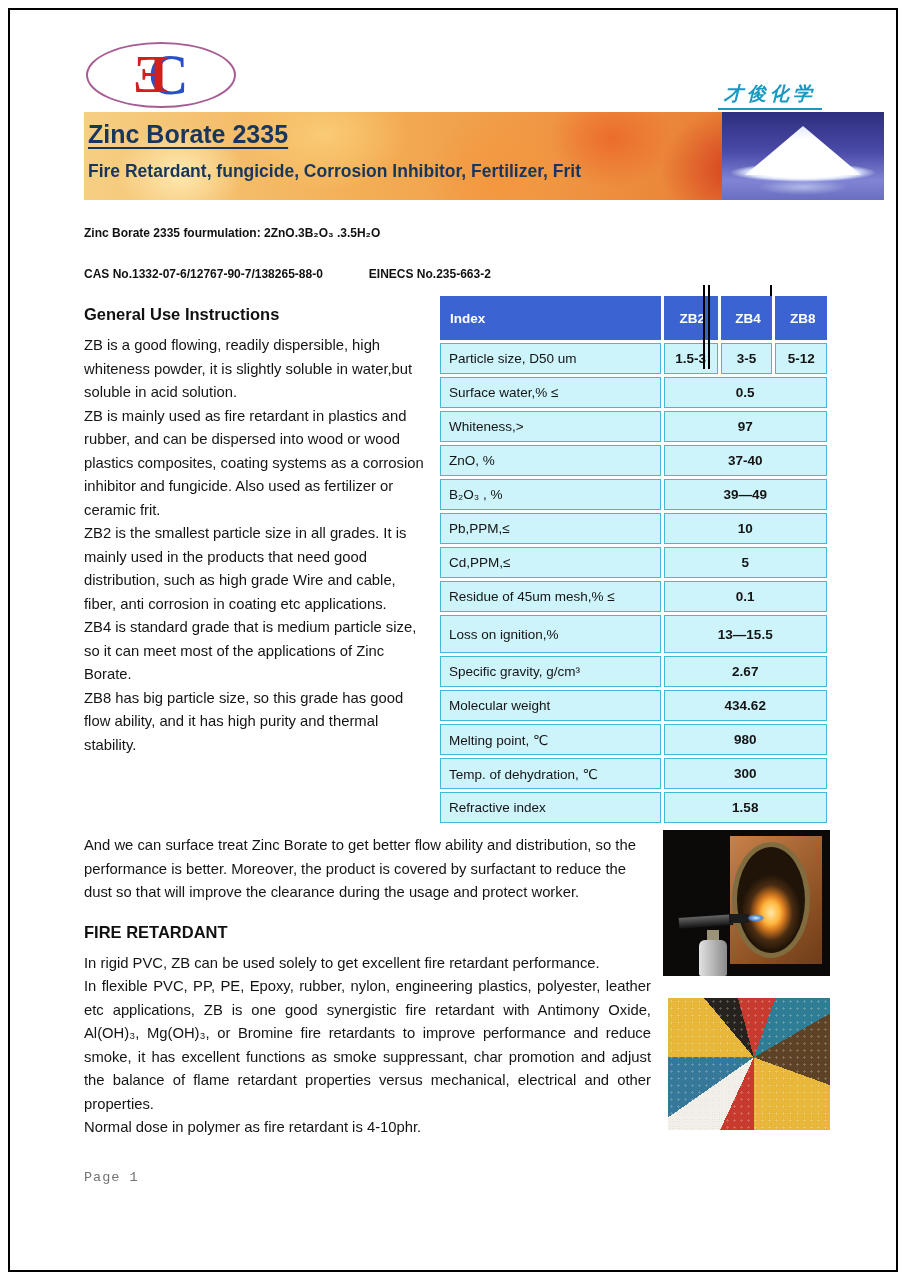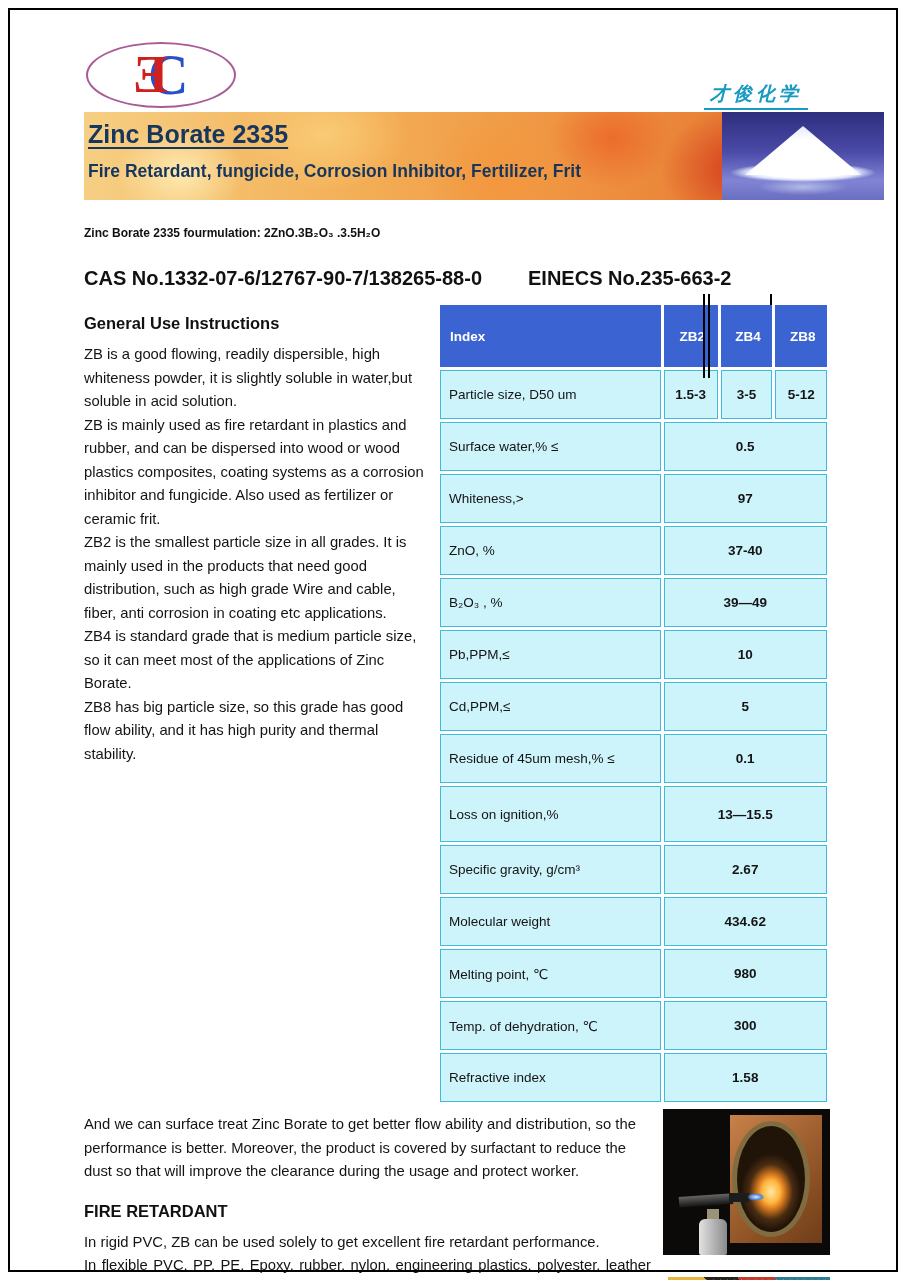--- a/index.html
+++ b/index.html
@@ -6,53 +6,53 @@
   body{font-family:"Liberation Sans","DejaVu Sans",sans-serif;color:#1a1a1a;}
   .page{position:relative;width:906px;height:1280px;background:#fff;overflow:hidden;}
   .page-border{position:absolute;inset:8px;border:2px solid #000;pointer-events:none;z-index:50;}
   .content{position:relative;margin:0 76px 0 84px;width:746px;}
 
   
   .top-area{position:relative;height:112px;}
   .logo{position:absolute;left:2px;top:42px;width:146px;height:62px;border:2px solid #a85c94;border-radius:50%;display:flex;align-items:center;justify-content:center;}
   .logo-e{font-family:"Liberation Serif","DejaVu Serif",serif;font-weight:bold;font-size:52px;color:#d01f1f;transform:scaleX(-1);line-height:1;z-index:2;}
   .logo-c{font-family:"Liberation Serif","DejaVu Serif",serif;font-weight:bold;font-size:56px;color:#2850c8;line-height:1;margin-left:-20px;z-index:1;}
-  .cn-name{position:absolute;right:22px;bottom:2px;font-size:19px;font-style:italic;font-weight:bold;color:#1899c2;border-bottom:2px solid #1899c2;padding:0 6px 1px 6px;letter-spacing:4px;}
+  .cn-name{position:absolute;right:8px;bottom:2px;font-size:19px;font-style:italic;font-weight:bold;color:#1899c2;border-bottom:2px solid #1899c2;padding:0 6px 1px 6px;letter-spacing:4px;}
 
   
   .banner{position:relative;height:88px;width:800px;overflow:hidden;
     background:
       radial-gradient(90px 70px at 12% 70%, rgba(255,236,180,.95), rgba(255,236,180,0) 70%),
       radial-gradient(120px 80px at 30% 25%, rgba(250,205,120,.9), rgba(250,205,120,0) 70%),
       radial-gradient(100px 90px at 52% 75%, rgba(244,150,60,.85), rgba(244,150,60,0) 72%),
       radial-gradient(90px 70px at 66% 30%, rgba(235,100,40,.8), rgba(235,100,40,0) 70%),
       radial-gradient(110px 85px at 82% 65%, rgba(210,50,25,.85), rgba(210,50,25,0) 72%),
       radial-gradient(70px 60px at 92% 20%, rgba(190,35,20,.9), rgba(190,35,20,0) 75%),
       linear-gradient(90deg,#f6cf84 0%,#f3ae55 35%,#ee8f3e 65%,#df6b2a 100%);}
   .banner-title{padding:8px 0 0 4px;font-size:25px;font-weight:bold;color:#17365d;text-decoration:underline;text-underline-offset:4px;}
   .banner-subtitle{padding:12px 0 0 4px;font-size:17.5px;font-weight:bold;color:#17365d;}
   .powder-img{position:absolute;top:0;right:0;width:162px;height:88px;background:linear-gradient(180deg,#2e2e7e 0%,#4a4aa8 45%,#8184d4 78%,#6a6ec0 100%);}
   .pile{position:absolute;left:14%;right:14%;top:16%;height:56%;clip-path:polygon(50% 0%,100% 100%,0% 100%);background:radial-gradient(70% 120% at 50% 100%, #ffffff 0 60%, #e8ecff 80%, rgba(255,255,255,.4) 100%);}
   .pile-base{position:absolute;left:5%;right:5%;top:58%;height:22%;border-radius:50%;background:radial-gradient(closest-side,#ffffff 0 55%, #dfe6fb 75%, rgba(255,255,255,0) 100%);}
   .pile-reflect{position:absolute;left:22%;right:22%;top:76%;height:18%;border-radius:50%;background:radial-gradient(closest-side, rgba(225,238,255,.55), rgba(225,238,255,0));}
 
   .formula{margin-top:26px;font-size:12px;font-weight:bold;color:#111;}
-  .cas-line{margin-top:27px;font-size:20px;font-weight:bold;color:#111;display:flex;}
+  .cas-line{margin-top:27px;font-size:12px;font-weight:bold;color:#111;display:flex;}
   .cas-line .einecs{margin-left:46px;}
 
   h3{font-size:16.5px;font-weight:bold;color:#111;margin:0 0 10px 0;}
   p{margin:0;font-size:14.8px;line-height:23.5px;color:#141414;}
   .just{text-align:justify;}
 
   
   .section-gu{margin-top:24px;}
   .section-gu::after, .section-fr::after{content:"";display:block;clear:both;}
   .table-float{position:relative;float:right;width:393px;margin:-12px 0 8px 12px;}
   table.spec{border-collapse:separate;border-spacing:3px;background:#fff;width:393px;}
-  table.spec td{background:#cdf3fb;border:1px solid #41b9da;font-size:13.5px;color:#141414;padding:12px 6px;height:23px;}
+  table.spec td{background:#cdf3fb;border:1px solid #41b9da;font-size:13.5px;color:#141414;padding:3px 6px;height:23px;}
   table.spec td.lab{padding-left:8px;}
   table.spec td.val{text-align:center;font-weight:bold;}
   table.spec tr.head td{background:#3b63d1;border-color:#3b63d1;color:#fff;font-weight:bold;height:36px;}
   table.spec tr.head td.lab{padding-left:9px;}
   table.spec tr.head td.val{text-align:center;padding-left:9px;}
   table.spec tr.tall td{height:30px;}
   .artifact{position:absolute;background:#000;width:1.5px;}
   .art-l1{left:266px;top:-8px;height:84px;}
   .art-l2{left:271px;top:-8px;height:84px;}
   .art-tick{left:333px;top:-8px;height:11px;}

